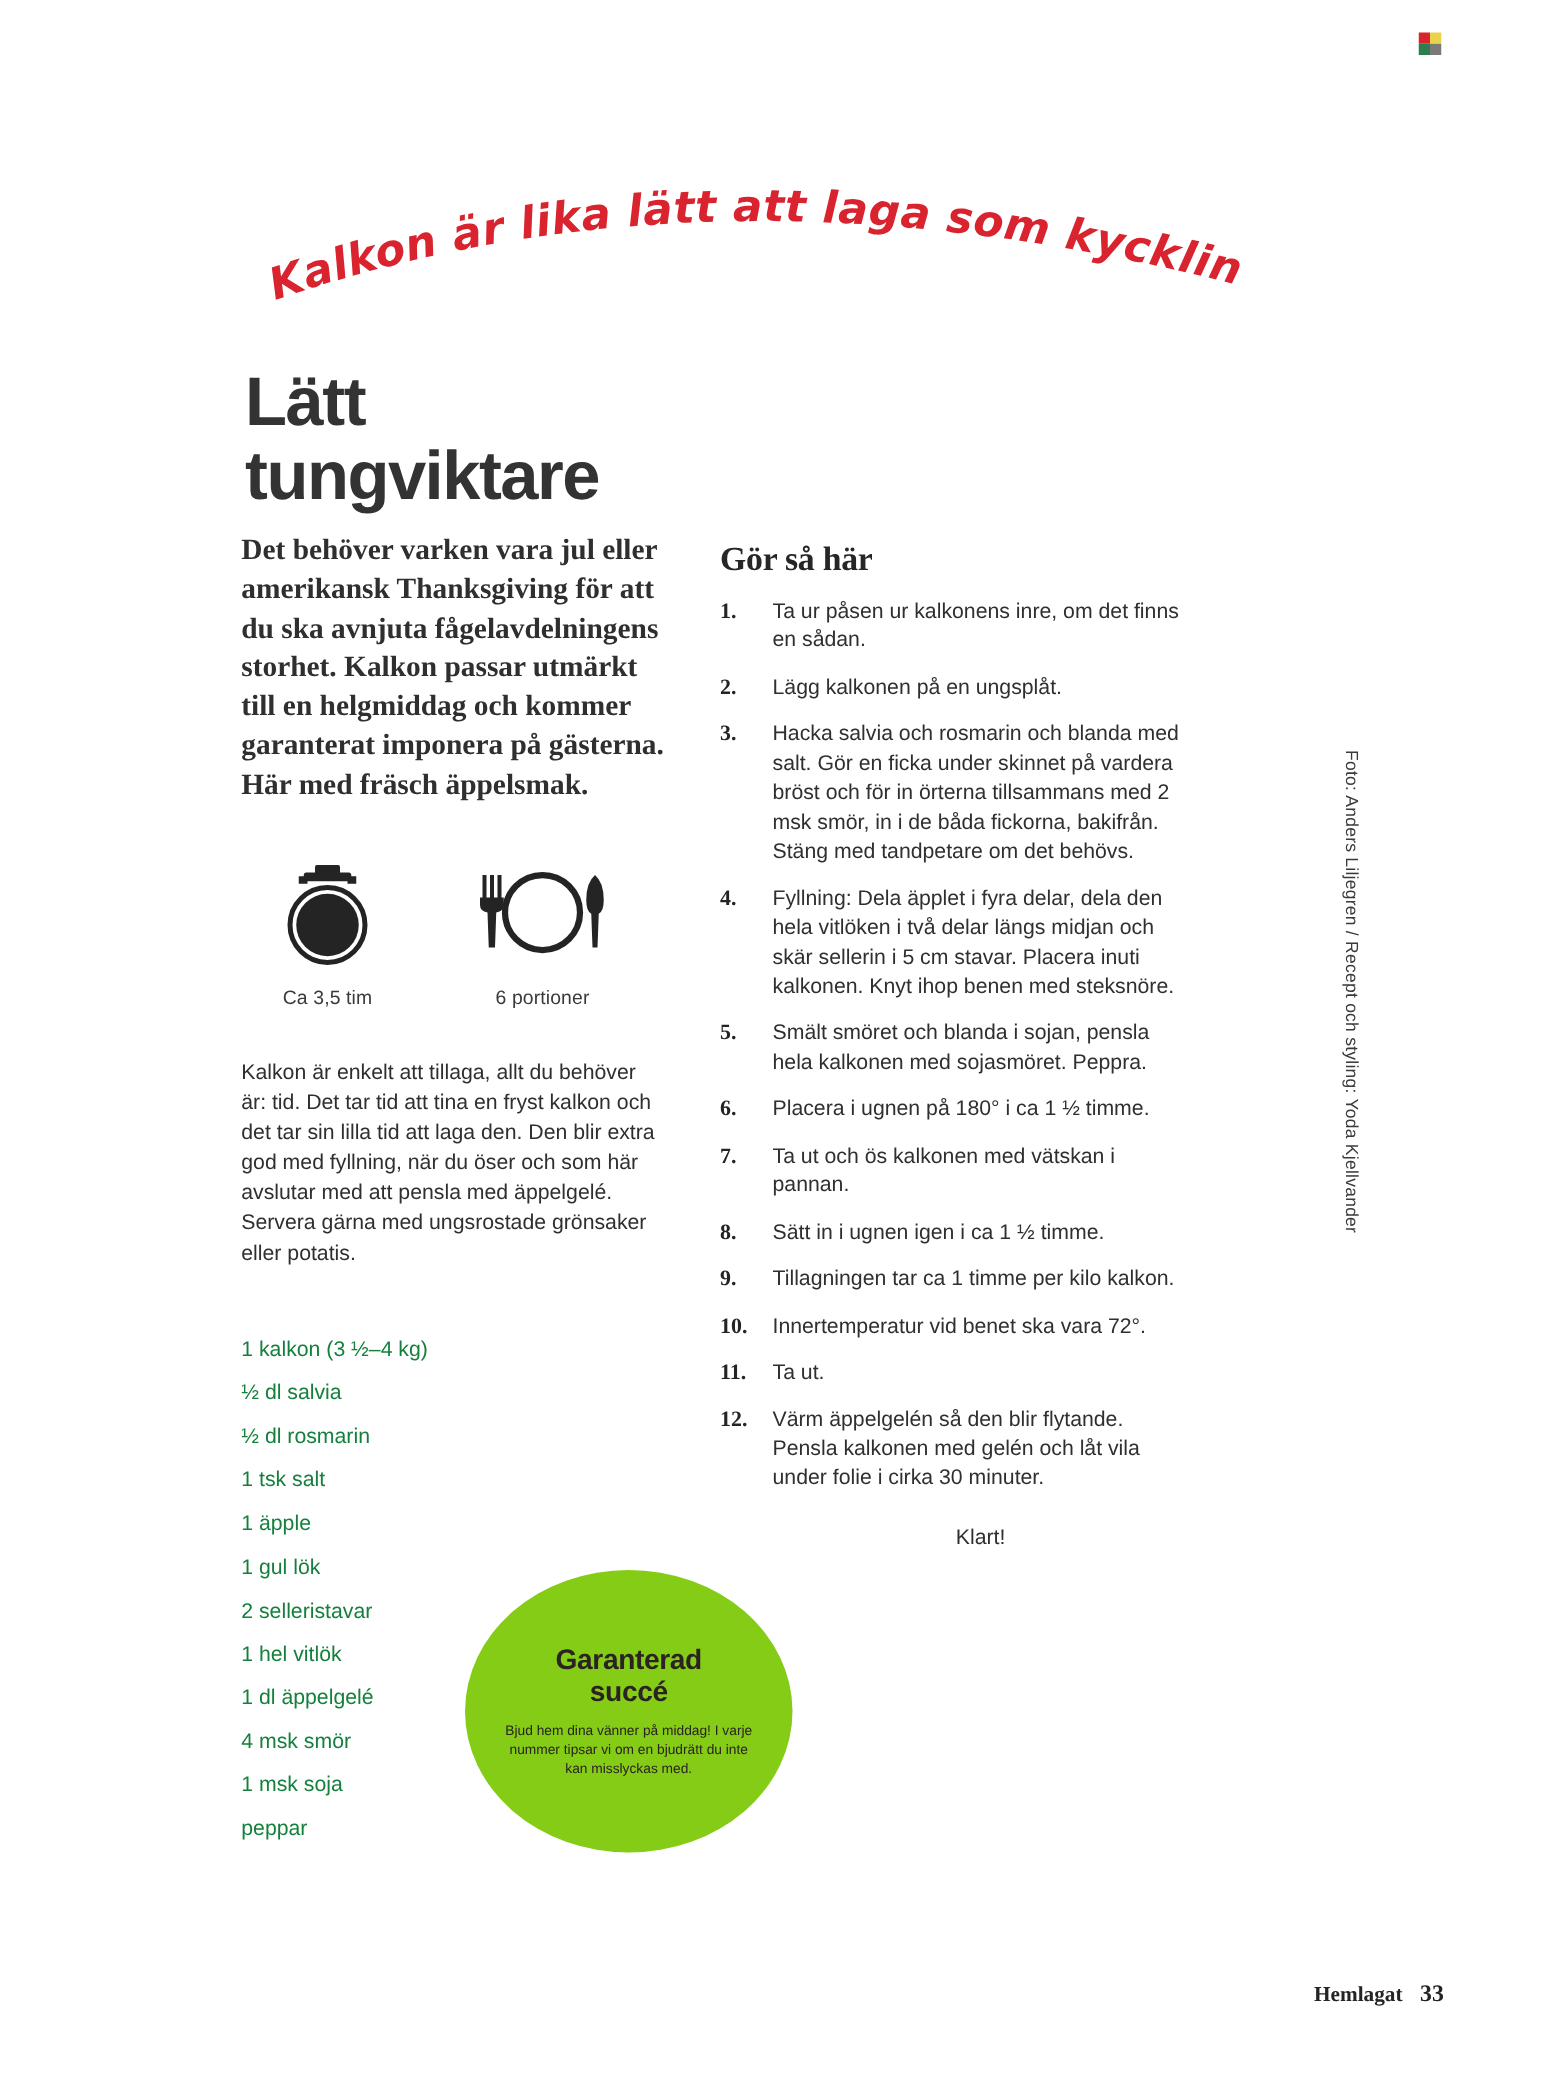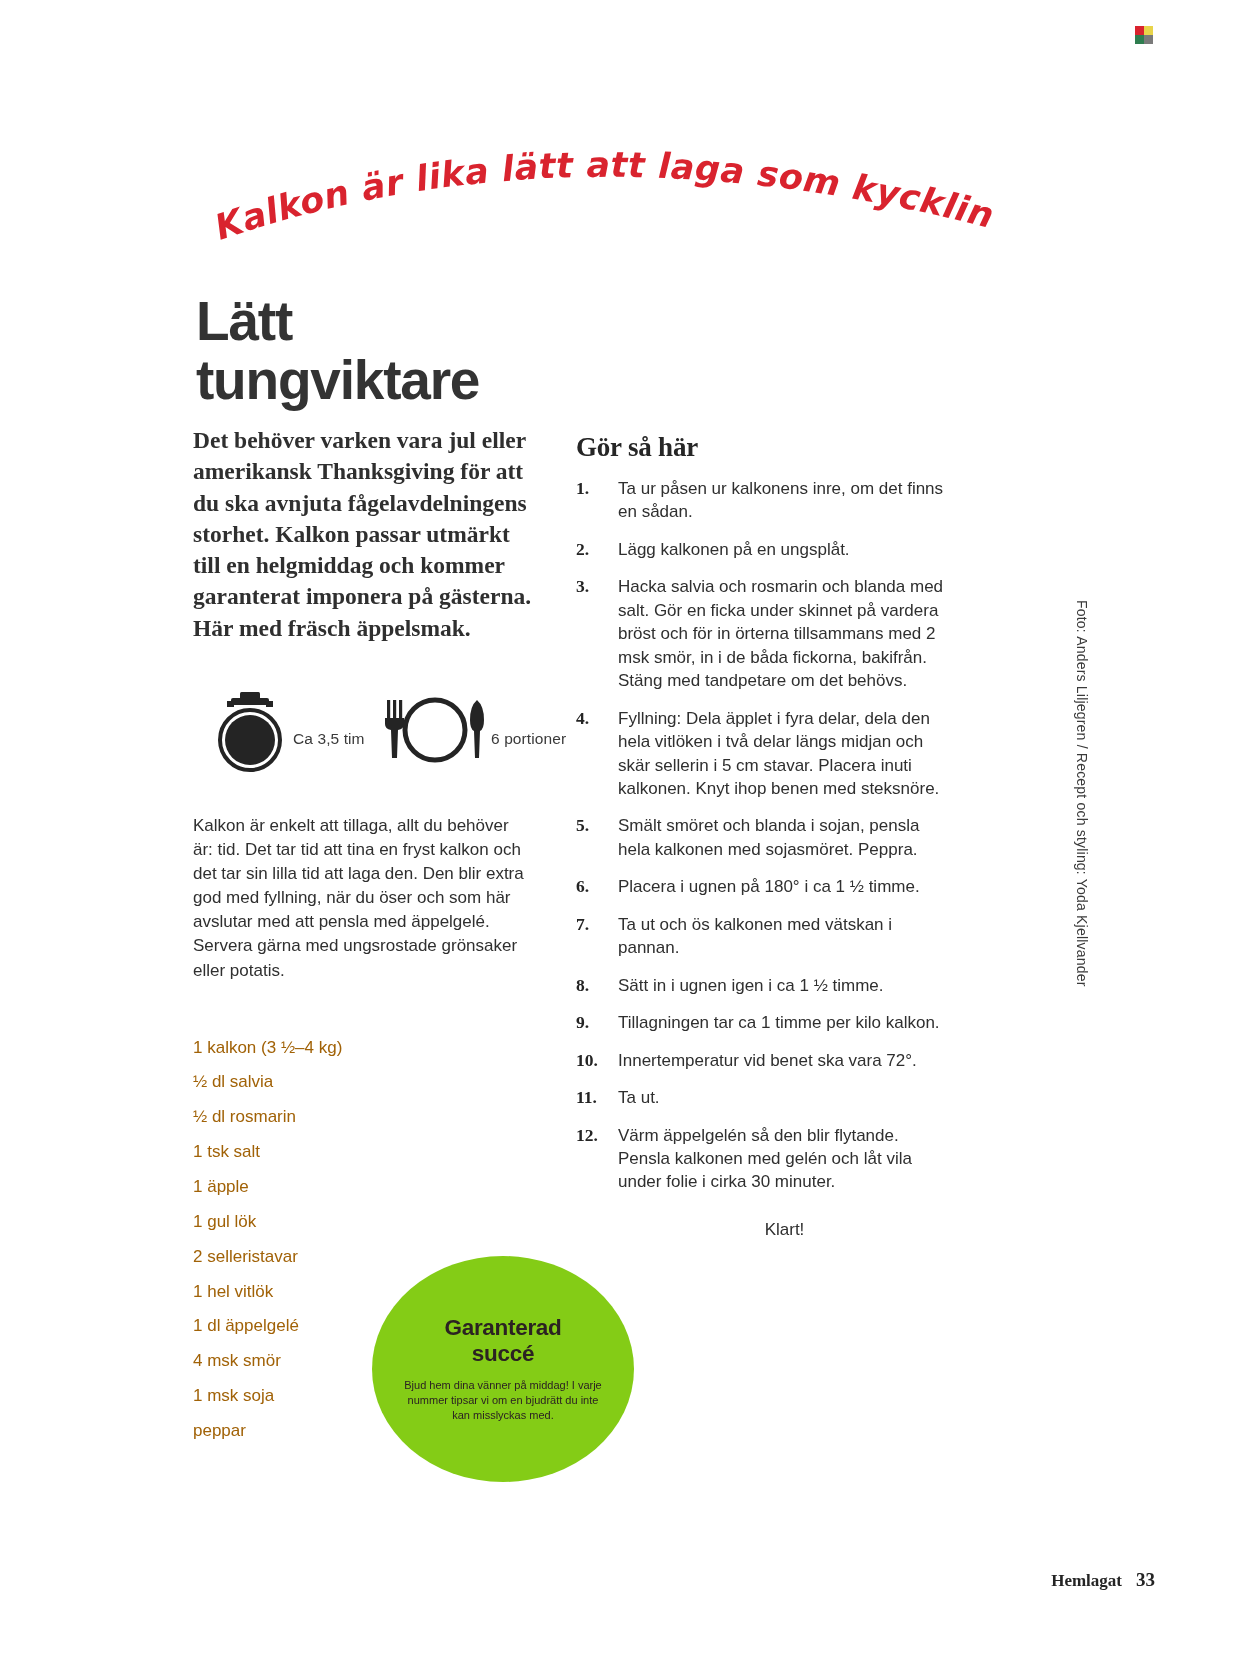--- a/index.html
+++ b/index.html
@@ -88,20 +88,21 @@
   
   .icons {
     display: flex;
     align-items: flex-end;
     margin-top: 46px;
     padding-left: 14px;
     gap: 62px;
   }
   .icon-block {
     display: flex;
+    flex-direction: column;
     align-items: center;
     width: 110px;
   }
   .icon-caption {
     margin-top: 13px;
     font-size: 15.5px;
     color: #3a3a3a;
     letter-spacing: 0.1px;
     white-space: nowrap;
   }
@@ -112,21 +113,21 @@
     line-height: 1.42;
     color: #2f2f2f;
   }
 
   .ingredients {
     list-style: none;
     margin: 52px 0 0 0;
     padding: 0;
     font-size: 17px;
     line-height: 1.55;
-    color: #a16207;
+    color: #15803d;
   }
   .ingredients li { margin-bottom: 8.5px; }
 
   
   .steps-head {
     font-family: "Liberation Serif", serif;
     font-weight: 700;
     font-size: 27px;
     color: #262626;
     margin: 0 0 14px 0;
@@ -205,21 +206,21 @@
     white-space: nowrap;
     transform-origin: left top;
     transform: rotate(90deg);
     letter-spacing: 0.2px;
   }
 
   
   .footer {
     position: absolute;
     right: 95px;
-    bottom: 76px;
+    bottom: 60px;
     display: flex;
     align-items: baseline;
     gap: 14px;
   }
   .footer-label {
     font-family: "Liberation Serif", serif;
     font-weight: 700;
     font-size: 17px;
     color: #242424;
   }

